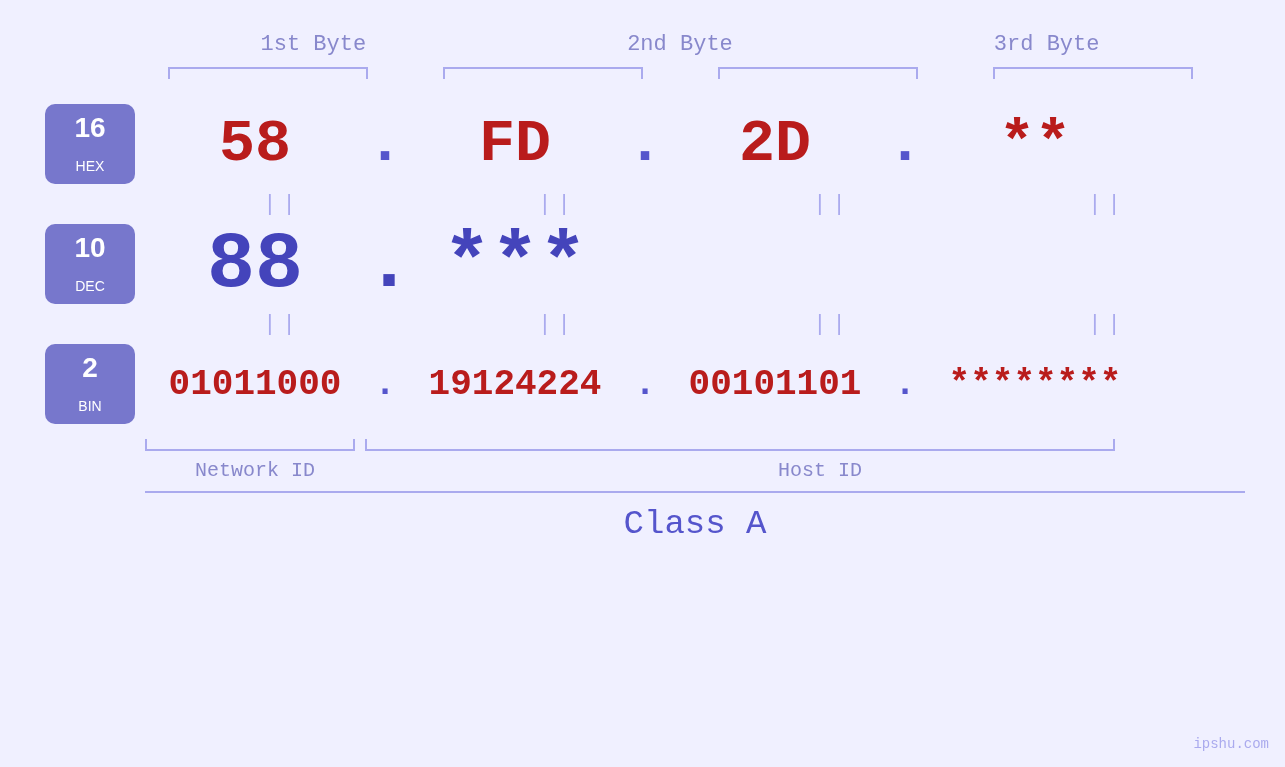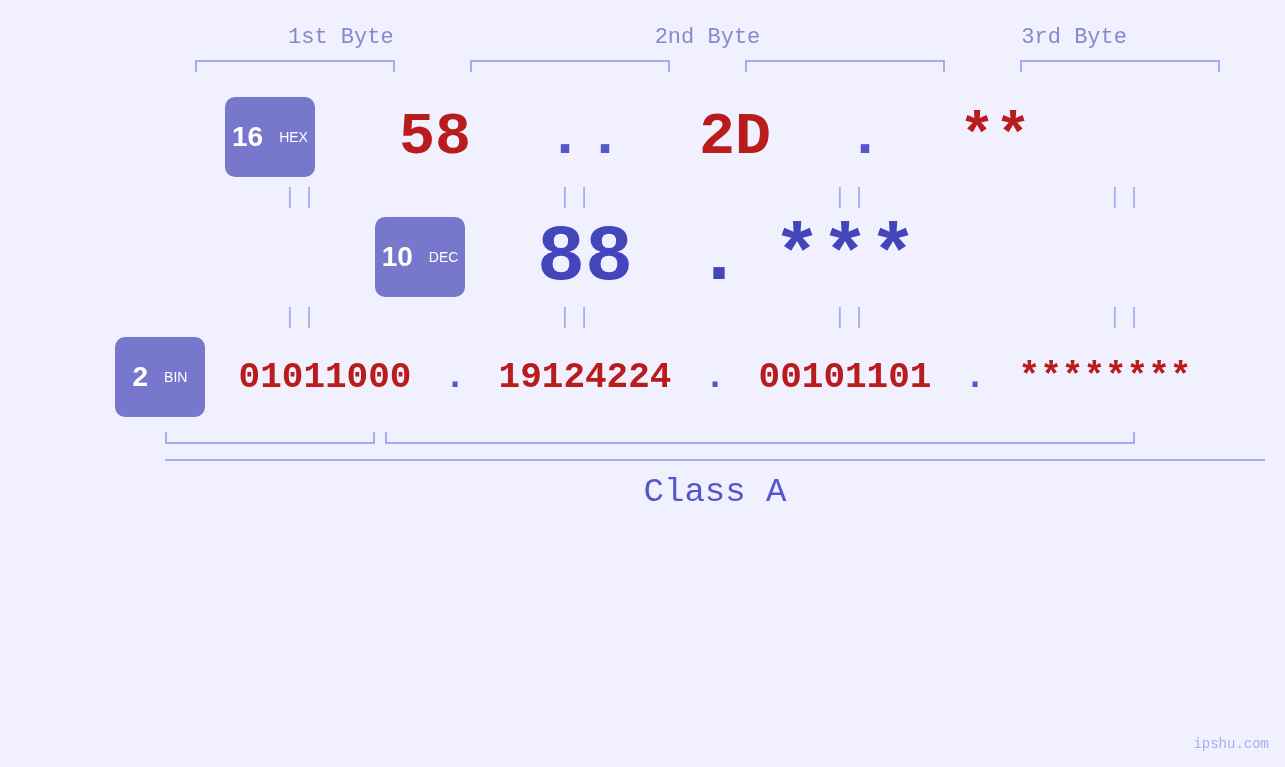--- a/index.html
+++ b/index.html
@@ -12,22 +12,21 @@
       overflow: hidden;
       position: relative;
     }
 
     .container {
       width: 1285px;
       height: 767px;
       position: relative;
       display: flex;
       flex-direction: column;
-      align-items: center;
-      padding-top: 25px;
+      padding-top: 32px;
     }
 
     
     .byte-headers {
       display: flex;
       width: 1100px;
       margin-left: 130px;
       justify-content: space-around;
       margin-bottom: 10px;
     }
@@ -62,21 +61,21 @@
       height: 90px;
     }
 
     
     .badge {
       width: 90px;
       height: 80px;
       background: #7777cc;
       border-radius: 10px;
       display: flex;
-      flex-direction: row;
+      flex-direction: column;
       align-items: center;
       justify-content: center;
       margin-left: 45px;
       margin-right: 10px;
       flex-shrink: 0;
       gap: 16px;
     }
 
     .badge-num {
       color: white;
@@ -194,21 +193,21 @@
       flex: 1;
       text-align: center;
       color: #8888cc;
       font-size: 20px;
       font-family: 'Courier New', Courier, monospace;
       margin-left: 30px;
     }
 
     
     .class-row {
-      margin-top: 15px;
+      margin-top: 9px;
       width: 1100px;
       margin-left: 145px;
       border-top: 2px solid #aaaaee;
       padding-top: 12px;
       text-align: center;
     }
 
     .class-label {
       font-size: 34px;
       color: #5555cc;
@@ -244,20 +243,21 @@
   </div>
 
   <div class="data-row">
     <div class="badge">
       <span class="badge-num">16</span>
       <span class="badge-label">HEX</span>
     </div>
     <div class="bytes-row">
       <div class="byte-val medium">58</div>
       <div class="sep">.</div>
+      <div class="byte-val medium">FD</div>
       <div class="sep">.</div>
       <div class="byte-val medium">2D</div>
       <div class="sep">.</div>
       <div class="byte-val medium">**</div>
     </div>
   </div>
 
   <div class="equals-row">
     <div class="equals-sym">||</div>
     <div class="equals-sym">||</div>
@@ -298,20 +298,24 @@
       <div class="sep small">.</div>
       <div class="byte-val small">********</div>
     </div>
   </div>
 
   <div class="bottom-section">
     <div style="display:flex; width:100%; align-items:flex-start;">
       <div class="bottom-bracket-network"></div>
       <div class="bottom-bracket-host"></div>
     </div>
+    <div class="bottom-labels">
+      <div class="network-id-label">Network ID</div>
+      <div class="host-id-label">Host ID</div>
+    </div>
   </div>
 
   <div class="class-row">
     <span class="class-label">Class A</span>
   </div>
 
 </div>
 
 <div class="watermark">ipshu.com</div>
 

